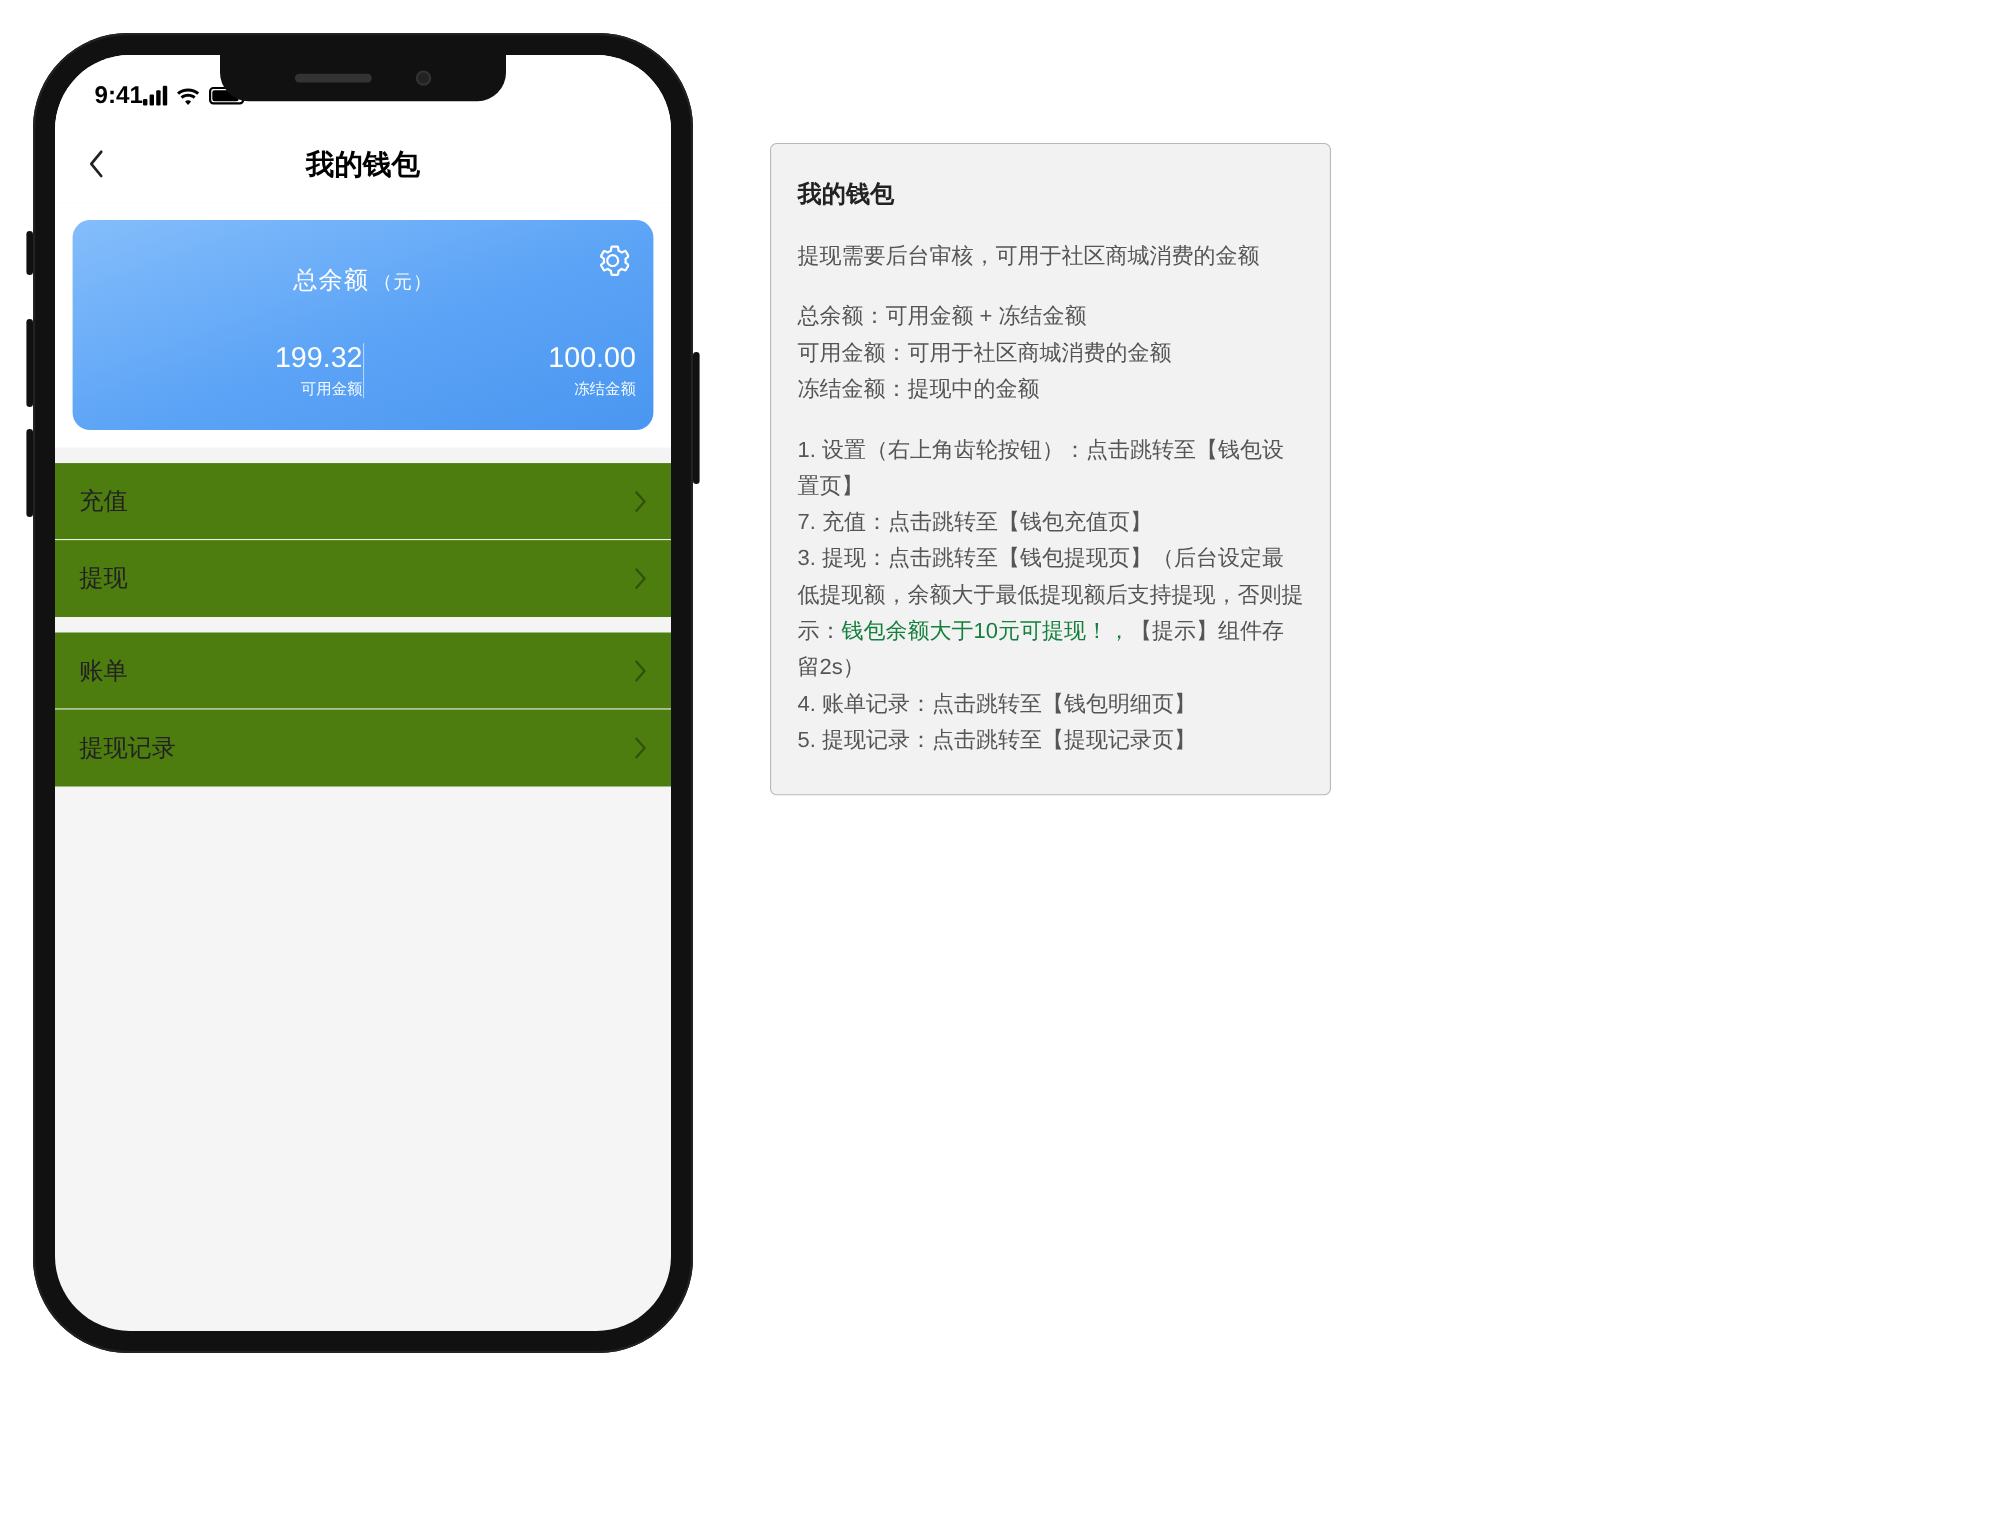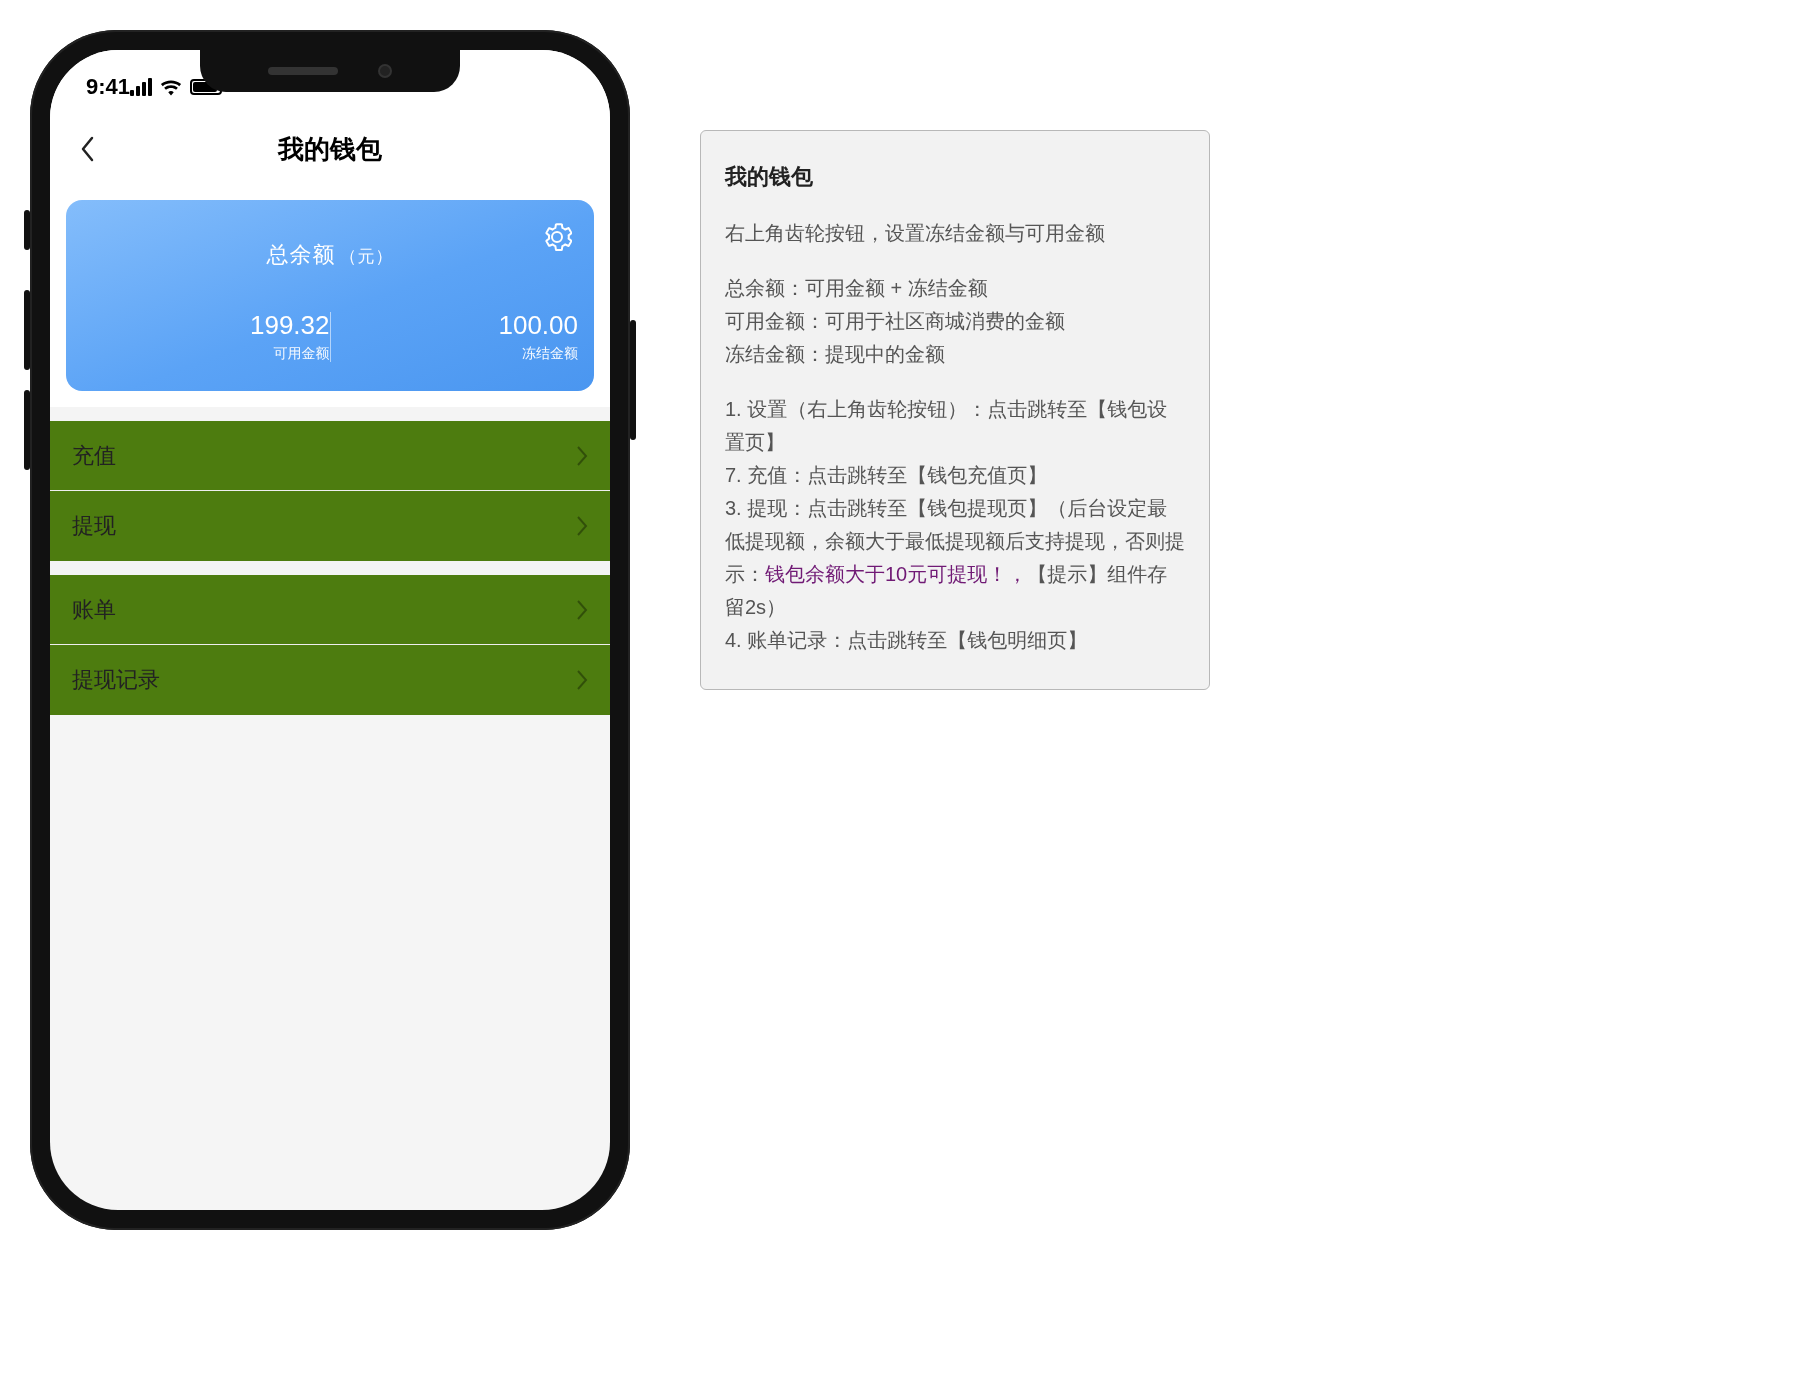--- a/index.html
+++ b/index.html
@@ -198,21 +198,21 @@
   }
   .annotation h3{
     font-size: 22px;
     font-weight: 700;
     margin-bottom: 22px;
     color:#222;
   }
   .annotation p { margin-bottom: 22px; color:#555;}
   .annotation .defs { margin-bottom: 22px; color:#555;}
   .annotation .steps { color:#555;}
-  .annotation .link { color:#701a75; }
+  .annotation .link { color:#15803d; }
 </style>
 </head>
 <body>
 
 <div class="phone-wrap">
   <div class="side-btn l1"></div>
   <div class="side-btn l2"></div>
   <div class="side-btn l3"></div>
   <div class="side-btn r1"></div>
 
@@ -315,27 +315,28 @@
             </svg>
           </span>
       </div>
     </div>
 
   </div>
 </div>
 
 <div class="annotation">
   <h3>我的钱包</h3>
-  <p>右上角齿轮按钮，设置冻结金额与可用金额</p>
+  <p>提现需要后台审核，可用于社区商城消费的金额</p>
   <div class="defs">
     <div>总余额：可用金额 + 冻结金额</div>
     <div>可用金额：可用于社区商城消费的金额</div>
     <div>冻结金额：提现中的金额</div>
   </div>
   <div class="steps">
     <div>1. 设置（右上角齿轮按钮）：点击跳转至【钱包设置页】</div>
     <div>7. 充值：点击跳转至【钱包充值页】</div>
     <div>
       <span>3. 提现：点击跳转至【钱包提现页】（后台设定最低提现额，余额大于最低提现额后支持提现，否则提示：</span><span class="link">钱包余额大于10元可提现！，</span><span>【提示】组件存留2s）</span>
     </div>
     <div>4. 账单记录：点击跳转至【钱包明细页】</div>
+    <div>5. 提现记录：点击跳转至【提现记录页】</div>
   </div>
 </div>
 
 </body></html>

